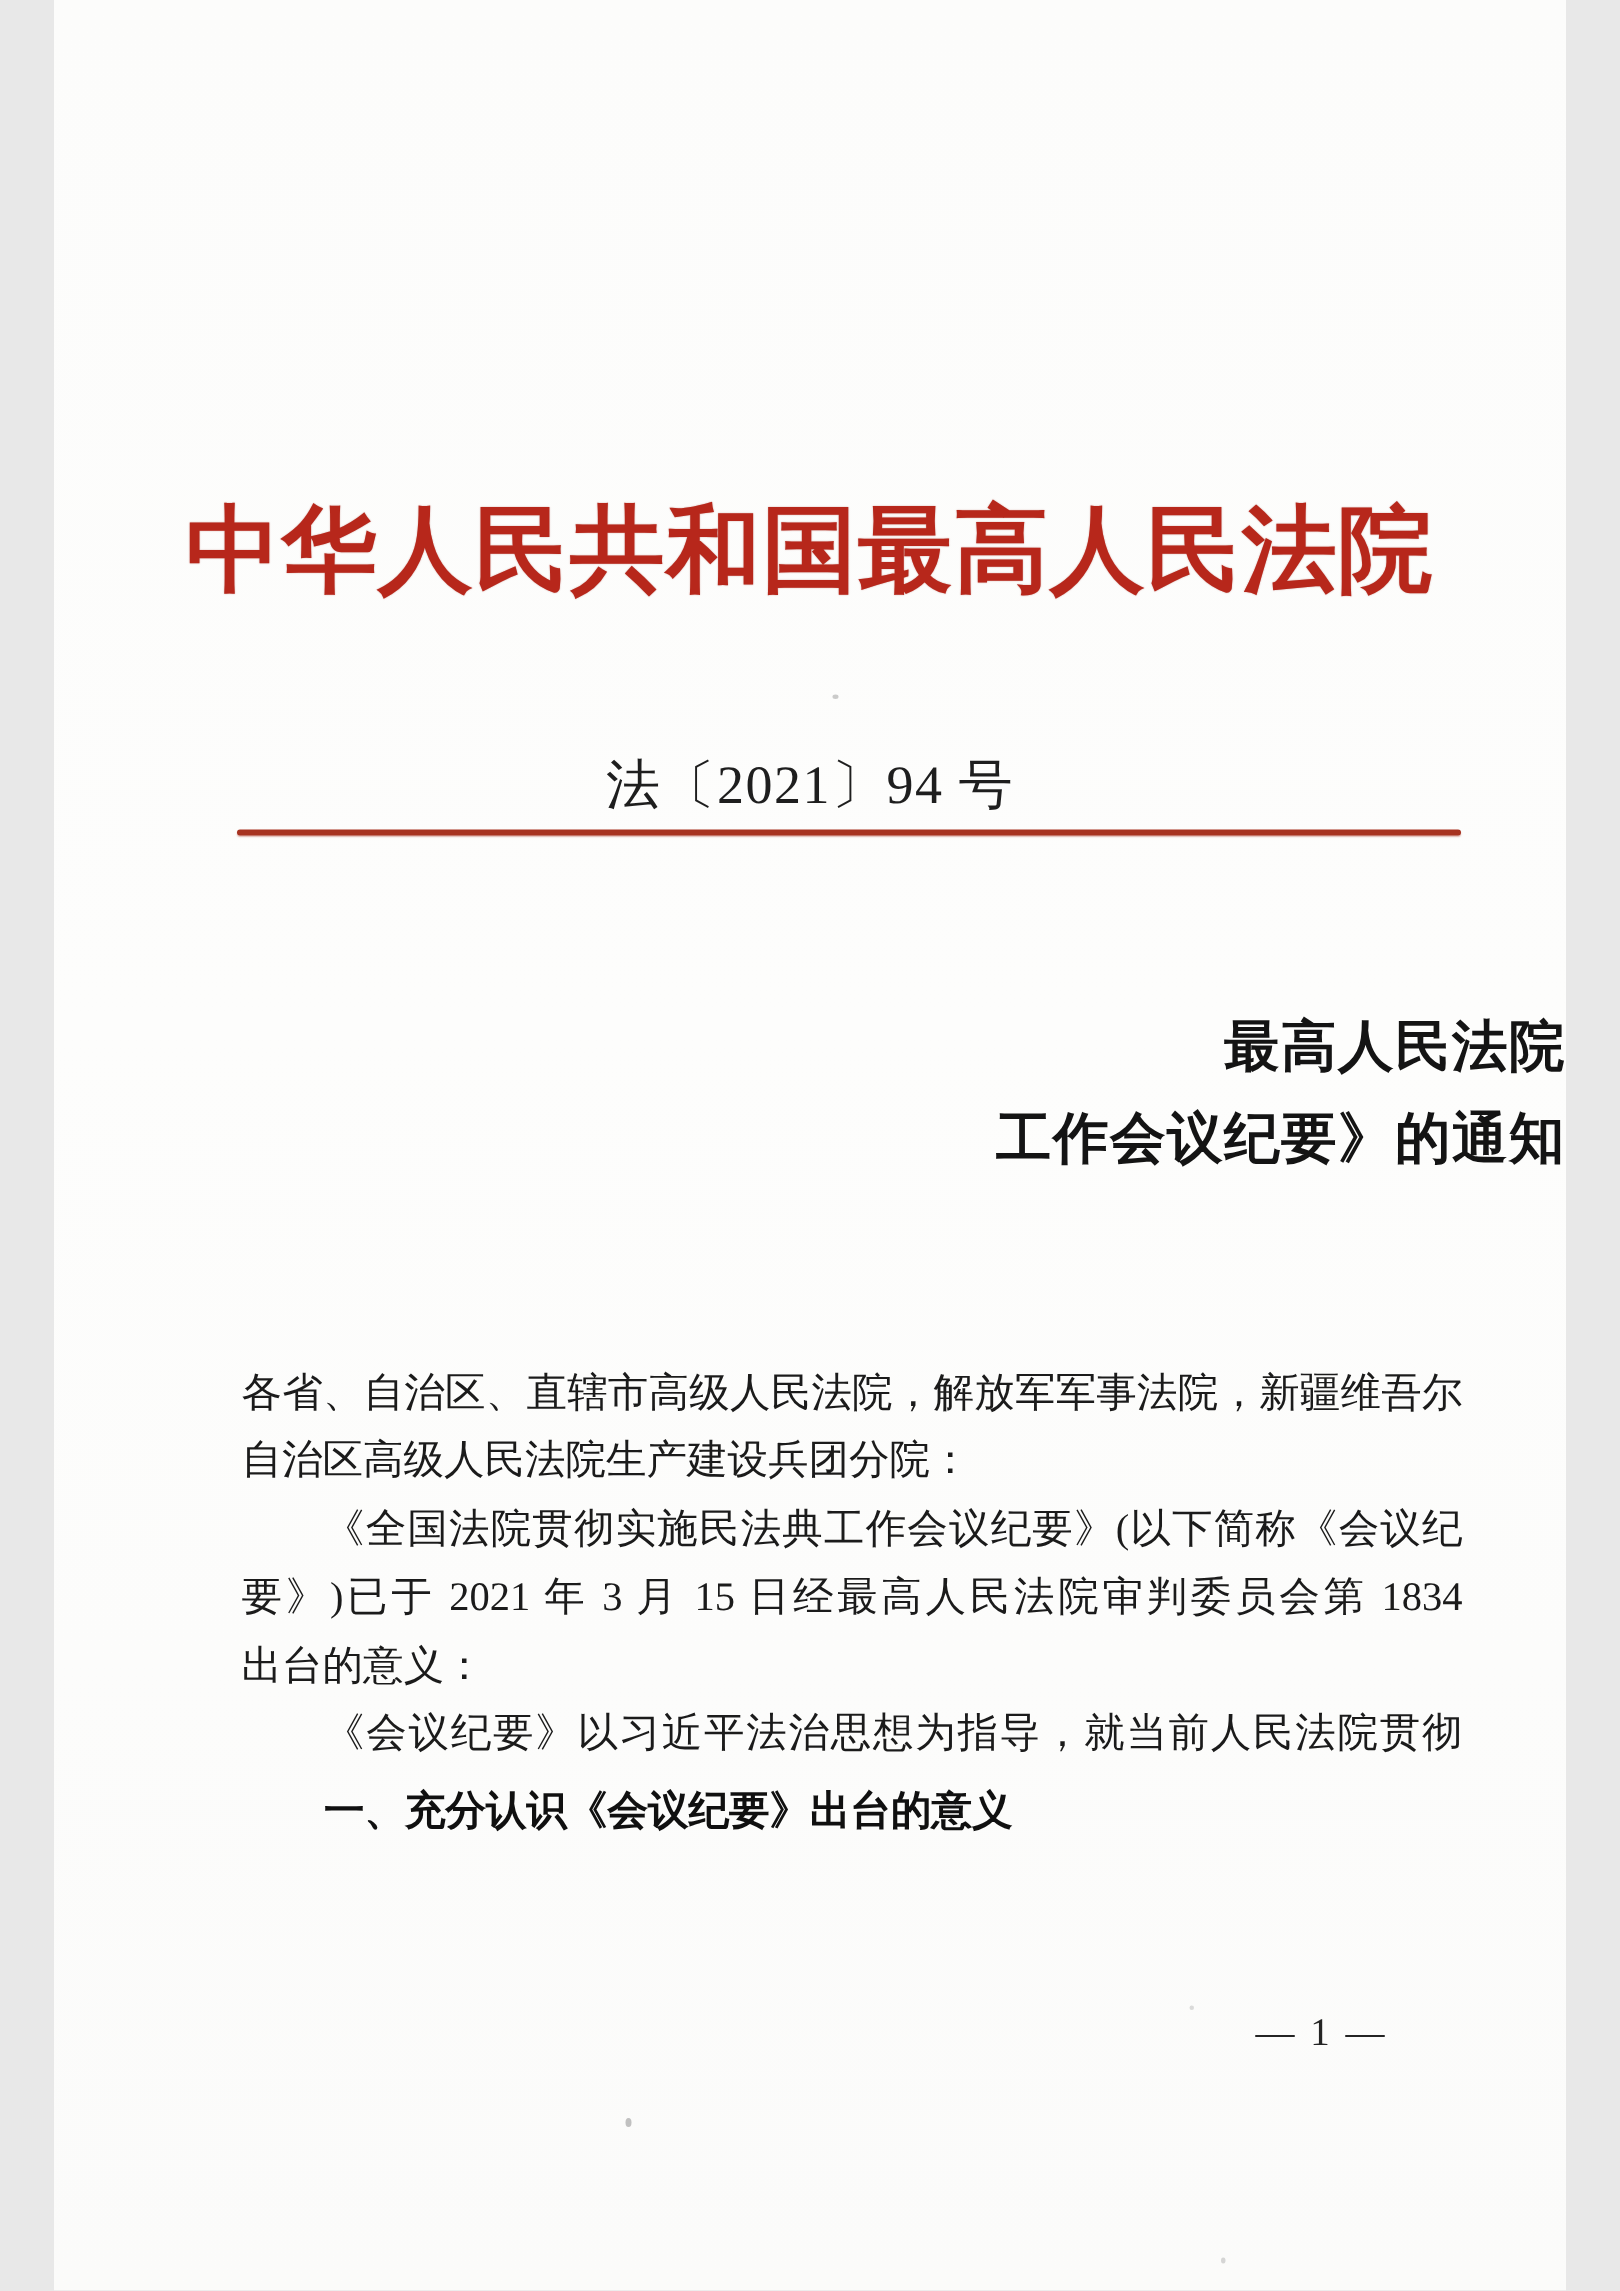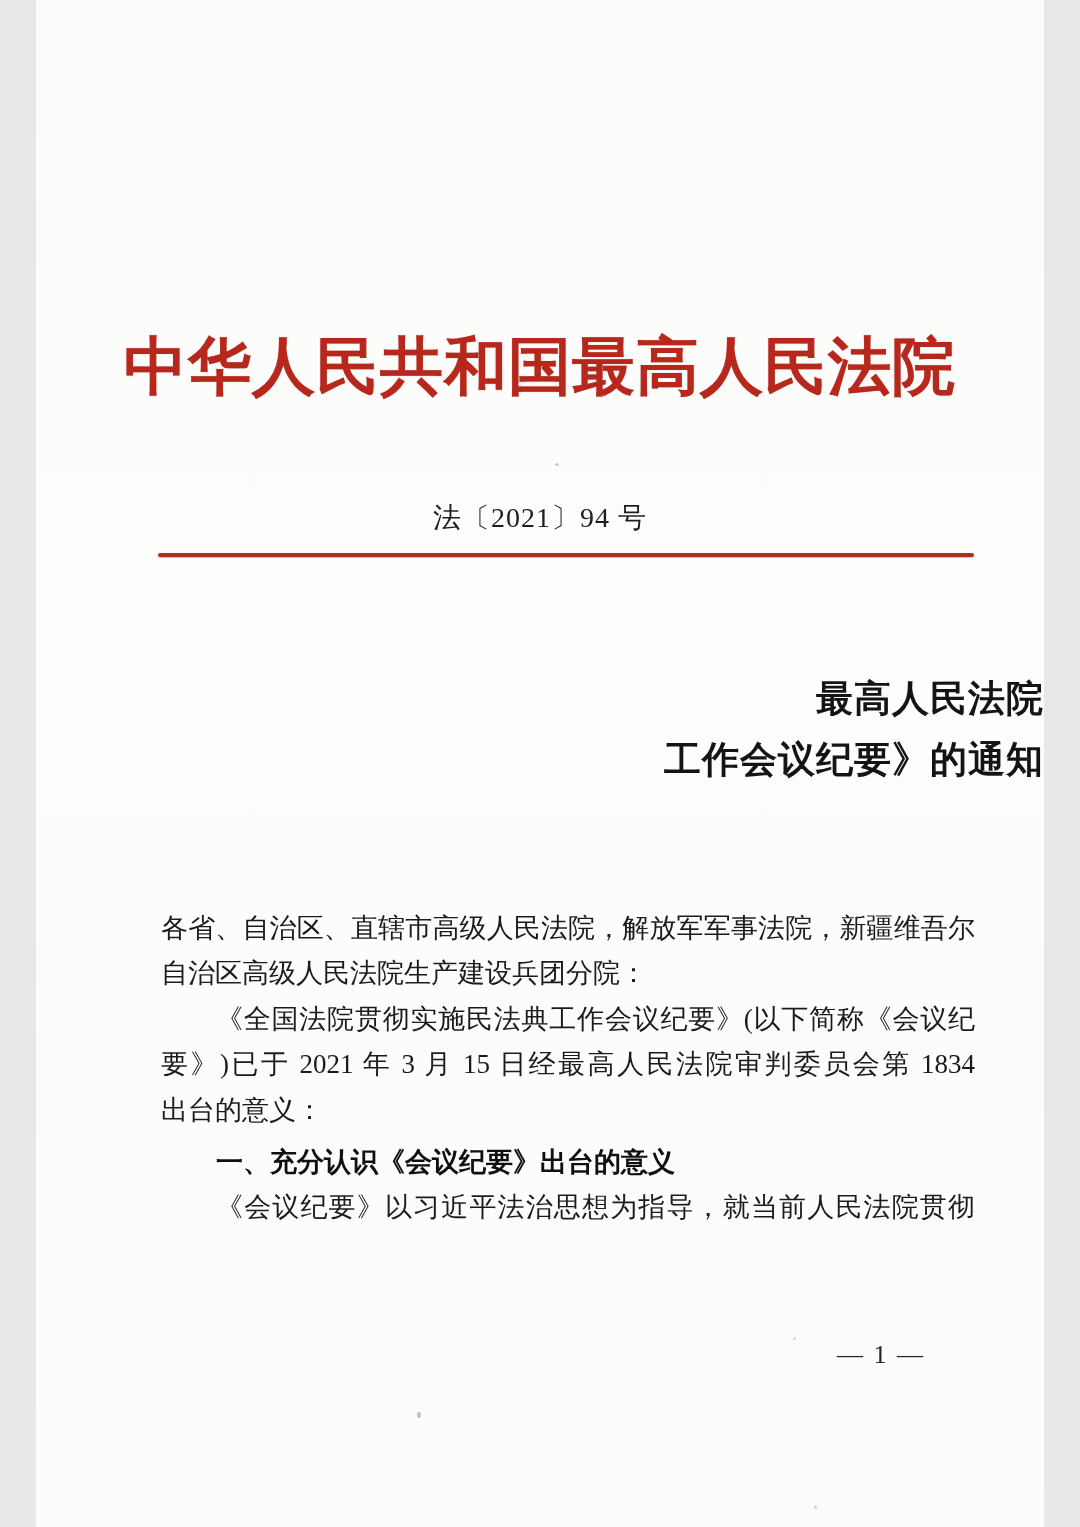--- a/index.html
+++ b/index.html
@@ -28,21 +28,21 @@
     color: #b7271b;
     text-shadow: 0 0 1px rgba(140, 20, 10, 0.45);
     white-space: nowrap;
   }
   .doc-number {
     position: absolute;
     top: 499px;
     left: 0;
     width: 100%;
     text-align: center;
-    font-size: 28px;
+    font-size: 36px;
     letter-spacing: 1px;
     color: #1e1e1e;
     white-space: nowrap;
   }
   .red-rule {
     position: absolute;
     left: 122px;
     top: 553px;
     width: 816px;
     height: 4px;
@@ -127,22 +127,22 @@
     <div>最高人民法院</div>
     <div>工作会议纪要》的通知</div>
   </div>
 
   <div class="body-text">
     <div class="b-line">各省、自治区、直辖市高级人民法院，解放军军事法院，新疆维吾尔</div>
     <div class="b-line last">自治区高级人民法院生产建设兵团分院：</div>
     <div class="b-line indent">《全国法院贯彻实施民法典工作会议纪要》(以下简称《会议纪</div>
     <div class="b-line">要》)已于 2021 年 3 月 15 日经最高人民法院审判委员会第 1834</div>
     <div class="b-line last">出台的意义：</div>
+    <div class="b-line indent">《会议纪要》以习近平法治思想为指导，就当前人民法院贯彻</div>
     <div class="b-line heading indent">一、充分认识《会议纪要》出台的意义</div>
-    <div class="b-line indent">《会议纪要》以习近平法治思想为指导，就当前人民法院贯彻</div>
   </div>
 
   <div class="page-number">— 1 —</div>
 
   <div class="speck s1"></div>
   <div class="speck s2"></div>
   <div class="speck s3"></div>
   <div class="speck s4"></div>
   <div class="speck s5"></div>
 

